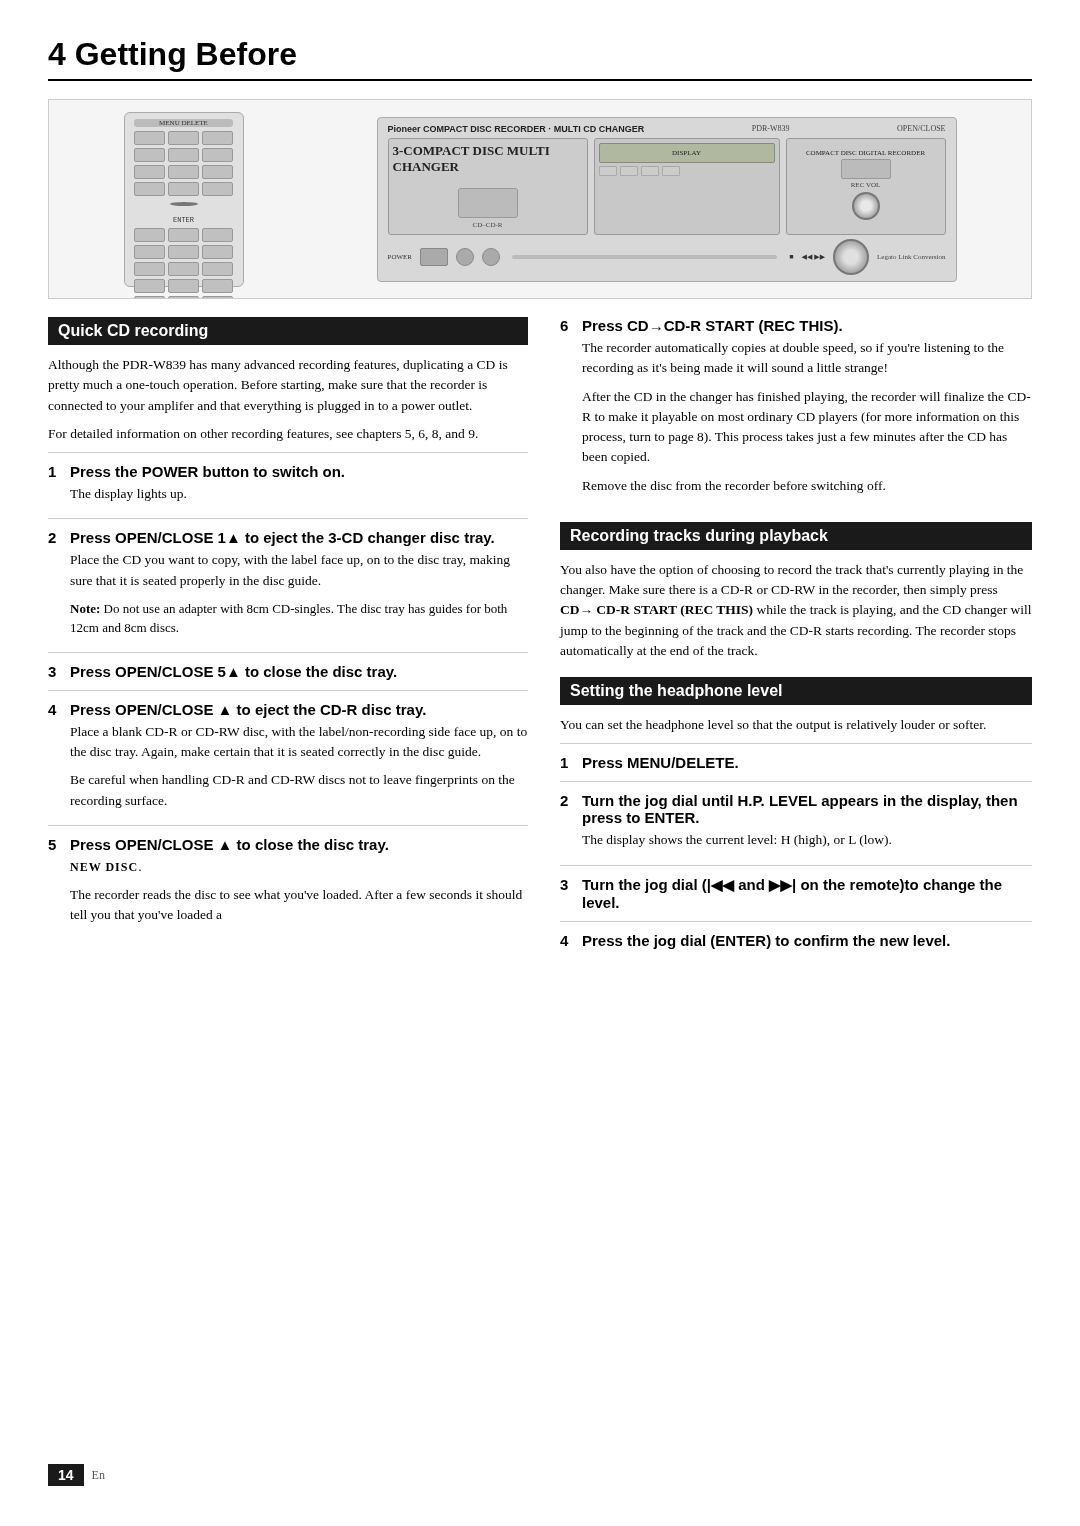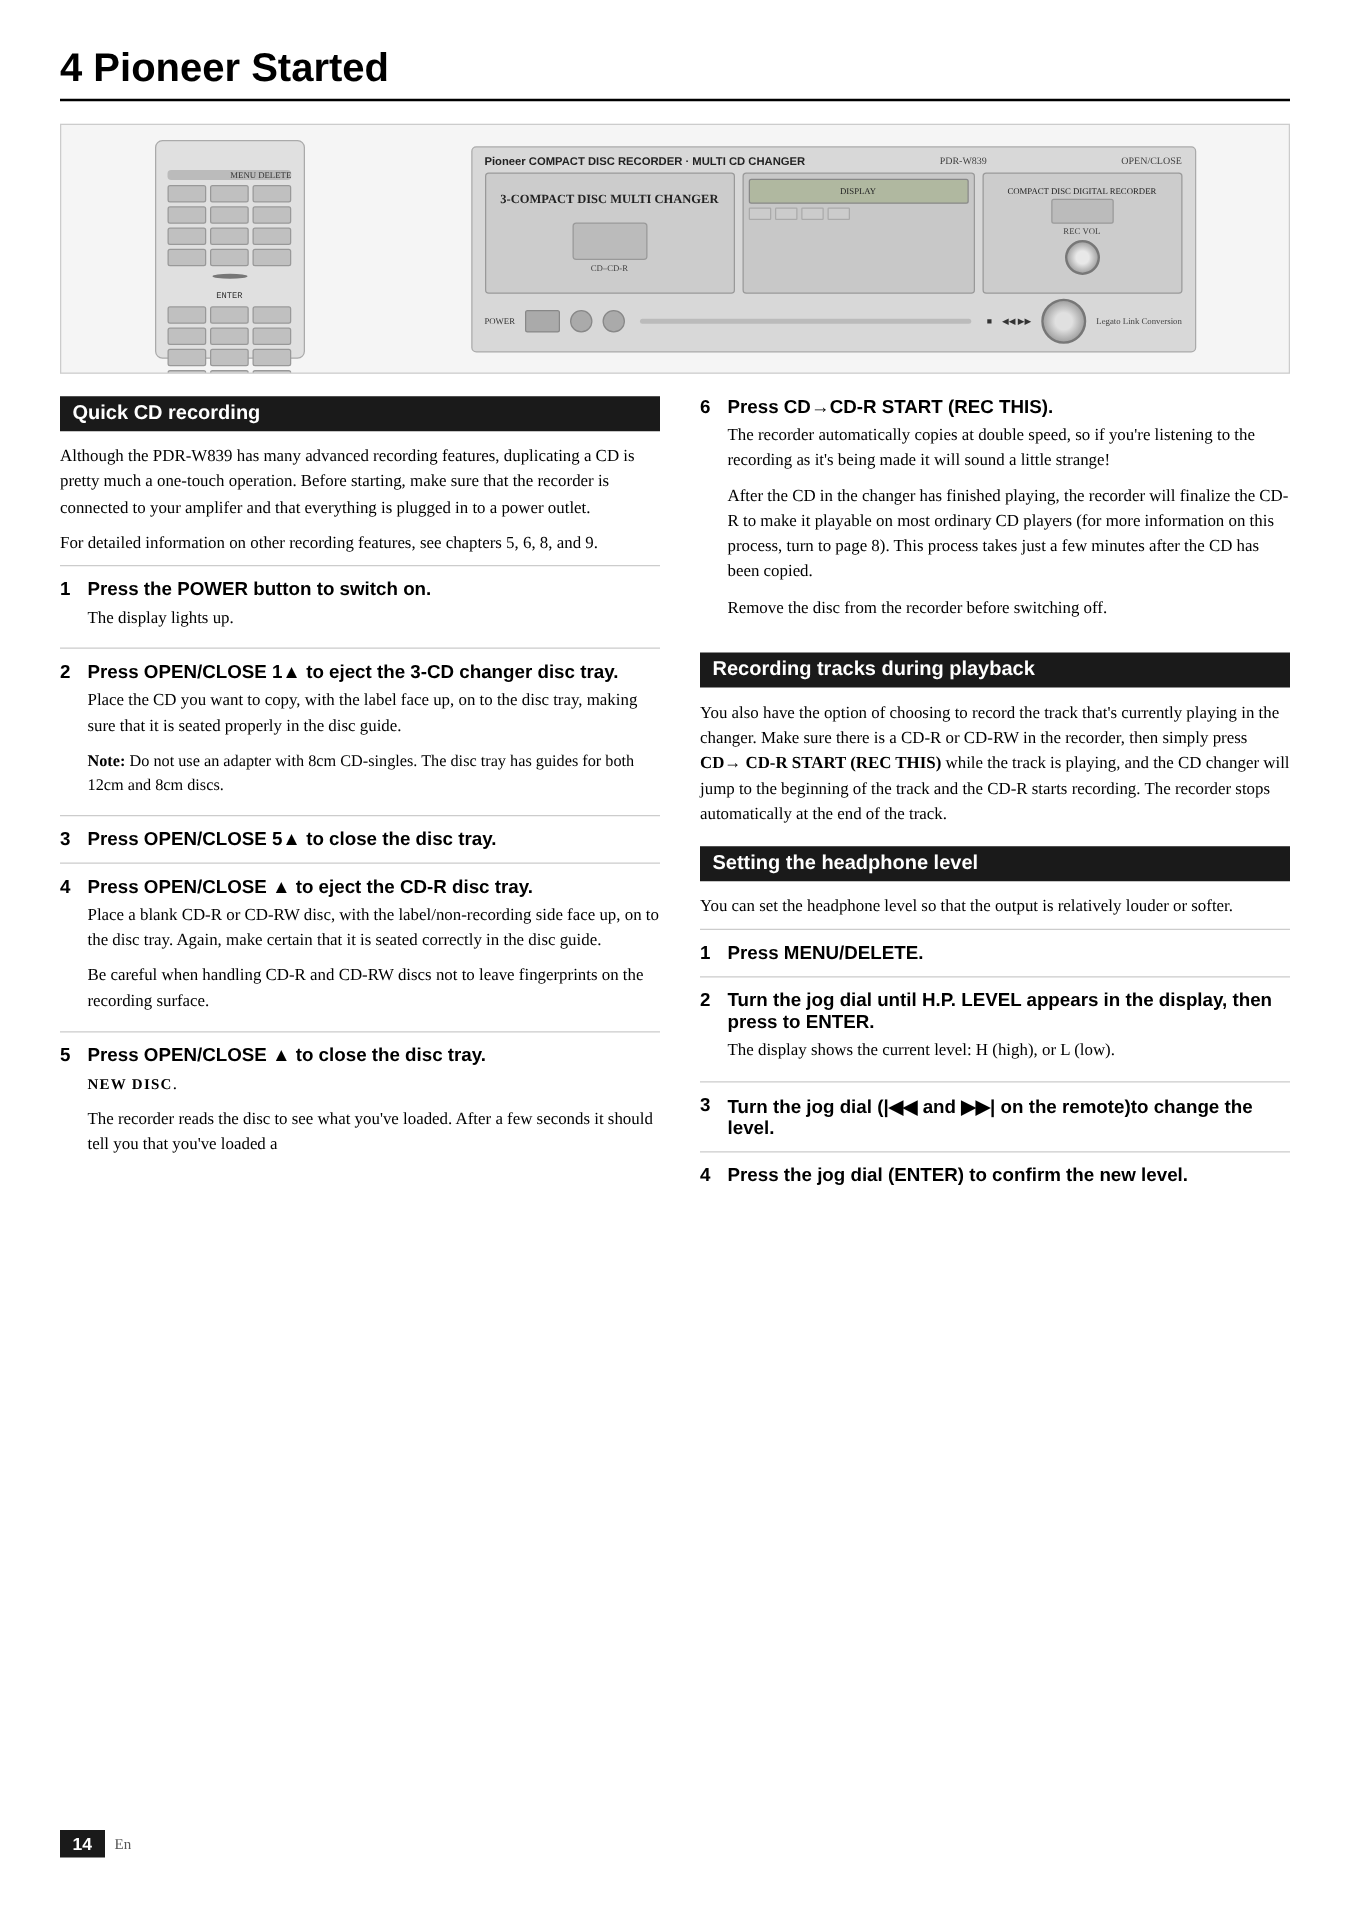--- a/index.html
+++ b/index.html
@@ -137,24 +137,23 @@
       padding: 6px 4px;
     }
     .remote-top-bar {
       width: 90%;
       height: 18px;
       background: #bbb;
       border-radius: 3px;
       margin-bottom: 4px;
       display: flex;
       align-items: center;
-      justify-content: flex-end;
+      justify-content: center;
       font-size: 8px;
       color: #555;
-      margin-top: 17px;
     }
     .remote-buttons {
       display: grid;
       grid-template-columns: repeat(3, 1fr);
       gap: 3px;
       width: 90%;
     }
     .rbtn {
       width: 100%;
       height: 14px;
@@ -242,21 +241,21 @@
       border-radius: 2px;
       border: 1px solid #888;
     }
   </style>
 </head>
 <body>
 
 <div class="page">
 
   <h1 class="chapter-title">
-    <span>4</span> <span>Pioneer Started</span>
+    <span>4</span> <span>Getting Before</span>
   </h1>
 
   <div class="device-image">
     <div class="device-img-inner">
 
       <div class="remote-unit">
         <div class="remote-top-bar">
           <span style="font-size:7px;color:#333;">MENU DELETE</span>
         </div>
         <div class="remote-buttons">
@@ -295,21 +294,21 @@
       </div>
 
       <div class="main-unit">
         <div class="main-top-bar">
           <span class="brand-text">Pioneer COMPACT DISC RECORDER · MULTI CD CHANGER</span>
           <span class="model-text">PDR-W839</span>
           <span style="font-size:8px;color:#444;">OPEN/CLOSE</span>
         </div>
         <div class="main-mid">
           <div class="changer-section">
-            <div style="font-size:10px;font-weight:bold;color:#222;margin-bottom:13px;">3-COMPACT DISC MULTI CHANGER</div>
+            <div style="font-size:13px;font-weight:bold;color:#222;margin-bottom:13px;">3-COMPACT DISC MULTI CHANGER</div>
             <div style="width:60px;height:30px;background:#bbb;border-radius:3px;border:1px solid #999;"></div>
             <div style="font-size:7px;margin-top:3px;color:#444;">CD–CD-R</div>
           </div>
           <div class="display-section">
             <div style="width:100%;height:20px;background:#b0b8a0;border:1px solid #888;border-radius:2px;margin-bottom:3px;display:flex;align-items:center;justify-content:center;font-size:7px;color:#222;">DISPLAY</div>
             <div style="display:flex;gap:3px;flex-wrap:wrap;">
               <div style="width:18px;height:10px;background:#ccc;border:1px solid #aaa;border-radius:1px;"></div>
               <div style="width:18px;height:10px;background:#ccc;border:1px solid #aaa;border-radius:1px;"></div>
               <div style="width:18px;height:10px;background:#ccc;border:1px solid #aaa;border-radius:1px;"></div>
               <div style="width:18px;height:10px;background:#ccc;border:1px solid #aaa;border-radius:1px;"></div>

